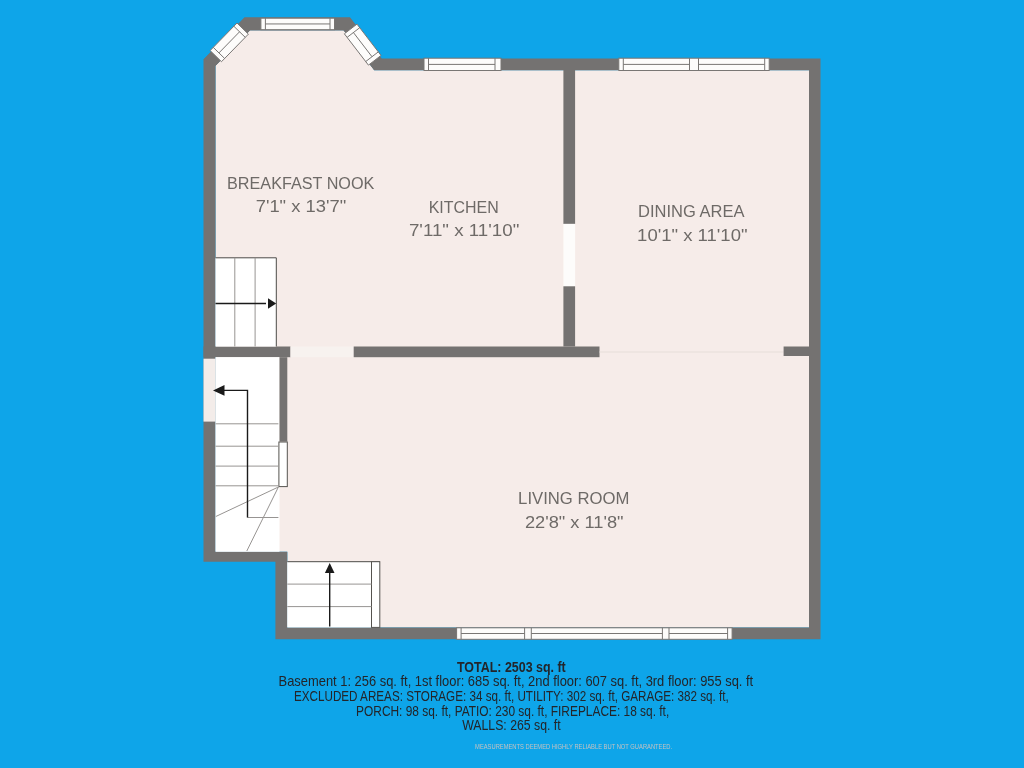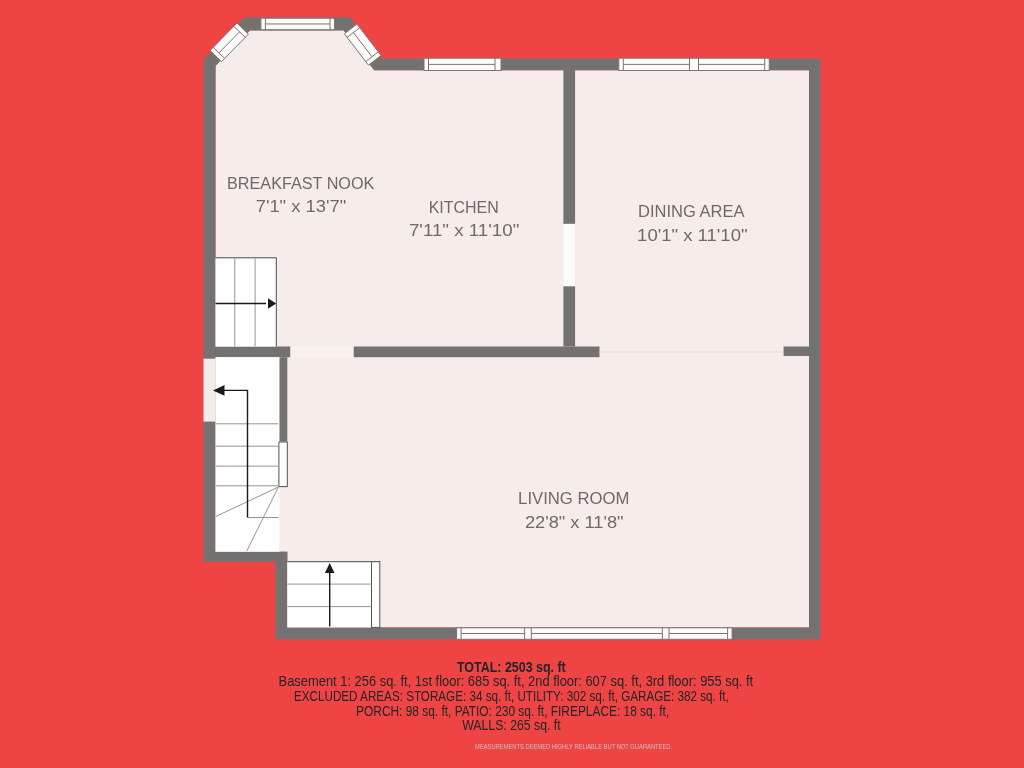--- a/index.html
+++ b/index.html
@@ -1,16 +1,16 @@
 <!DOCTYPE html>
 <html><head>
 <meta charset="utf-8">
 <style>
   html,body{margin:0;padding:0;background:#ffffff;}
-  .page{position:relative;width:1024px;height:768px;background:#ef4444;overflow:hidden;
+  .page{position:relative;width:1024px;height:768px;background:#0ea5e9;overflow:hidden;
         font-family:"Liberation Sans", sans-serif;}
   svg{position:absolute;left:0;top:0;}
   text{font-family:"Liberation Sans", sans-serif;}
 </style>
 </head>
 <body>
 <div class="page">
 <svg width="1024" height="768" viewBox="0 0 1024 768">
 
   <polygon points="215.5,65.7 250,30.3 343.6,30.3 374.3,70.3 809,70.3 809,627.4 287.3,627.4 287.3,551.7 215.5,551.7" fill="#f6ece9"></polygon>

